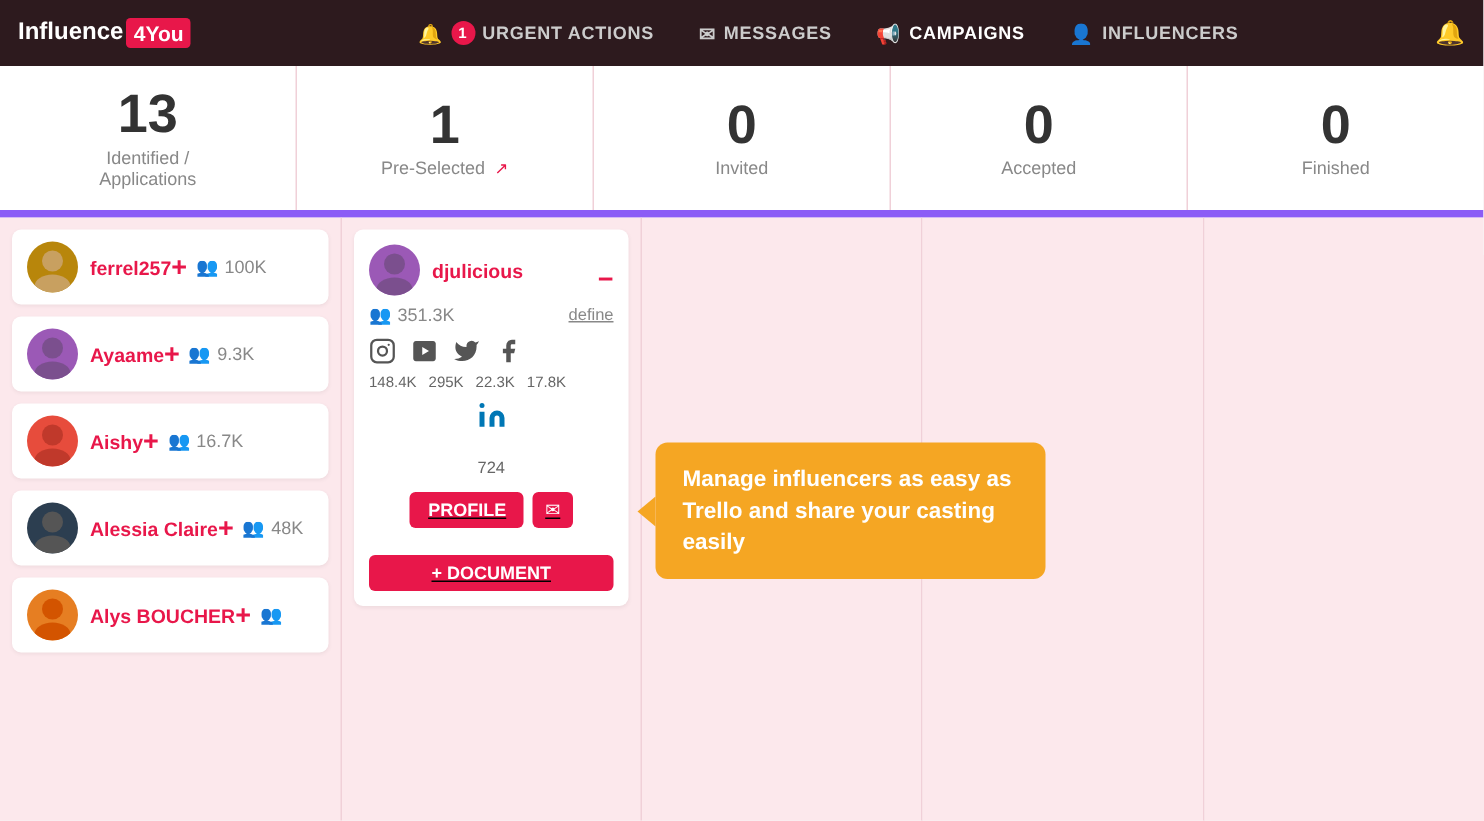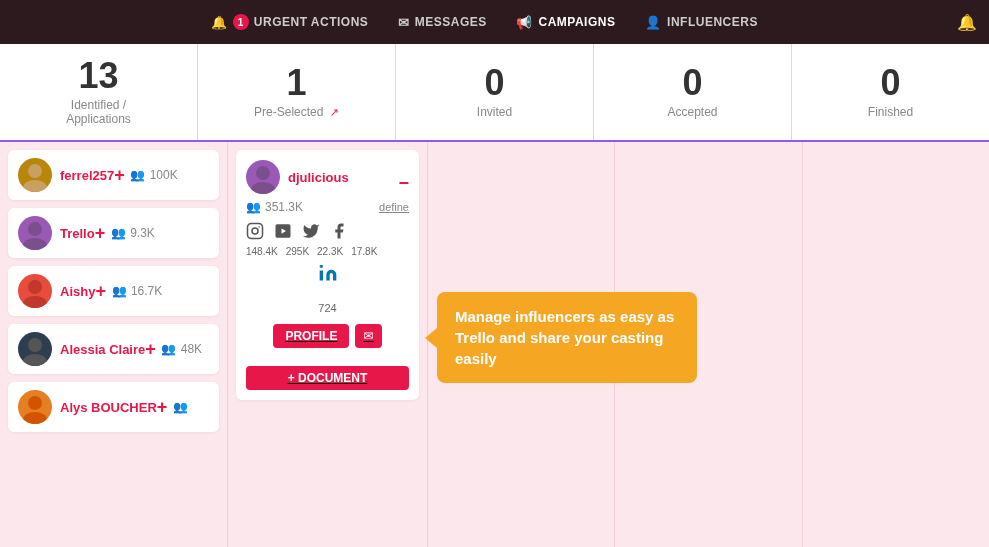--- a/index.html
+++ b/index.html
@@ -56,21 +56,21 @@
     .nav-bell {
       color: white;
       font-size: 16px;
       cursor: pointer;
     }
 
     
     .stats-row {
       display: flex;
       background: white;
-      border-bottom: 2px solid #8b5cf6;
+      border-bottom: 5px solid #8b5cf6;
     }
     .stat-cell {
       flex: 1;
       display: flex;
       flex-direction: column;
       align-items: center;
       justify-content: center;
       padding: 14px 10px;
       border-right: 1px solid #f0d0d8;
     }
@@ -343,20 +343,24 @@
 
     
     ::-webkit-scrollbar { width: 4px; }
     ::-webkit-scrollbar-track { background: #f9f0f2; }
     ::-webkit-scrollbar-thumb { background: #f0a0b0; border-radius: 2px; }
   </style>
 </head>
 <body>
 
 <nav class="navbar">
+  <div class="logo">
+    <span class="logo-text">Influence</span>
+    <span class="logo-box">4You</span>
+  </div>
   <div class="nav-items">
     <div class="nav-item">
       <span class="nav-icon">🔔</span>
       <span style="background:#e8174a;color:white;border-radius:50%;width:16px;height:16px;font-size:10px;display:inline-flex;align-items:center;justify-content:center;">1</span>
       <span>Urgent Actions</span>
     </div>
     <div class="nav-item">
       <span class="nav-icon">✉</span>
       <span>Messages</span>
     </div>
@@ -422,21 +426,21 @@
 
     <div class="influencer-card">
       <div class="influencer-header">
         <div class="influencer-info">
           <div class="avatar av-ayaame">
             <svg width="34" height="34" viewBox="0 0 34 34">
                 <circle cx="17" cy="13" r="7" fill="#7b4f8e"></circle>
                 <ellipse cx="17" cy="30" rx="12" ry="8" fill="#7b4f8e"></ellipse>
               </svg>
           </div>
-          <span class="influencer-name">Trello</span>
+          <span class="influencer-name">Ayaame</span>
         </div>
         <button class="add-btn">+</button>
       </div>
       <div class="influencer-stats">
         <span class="people-icon">👥</span>
         <span>9.3K</span>
       </div>
     </div>
 
     <div class="influencer-card">

